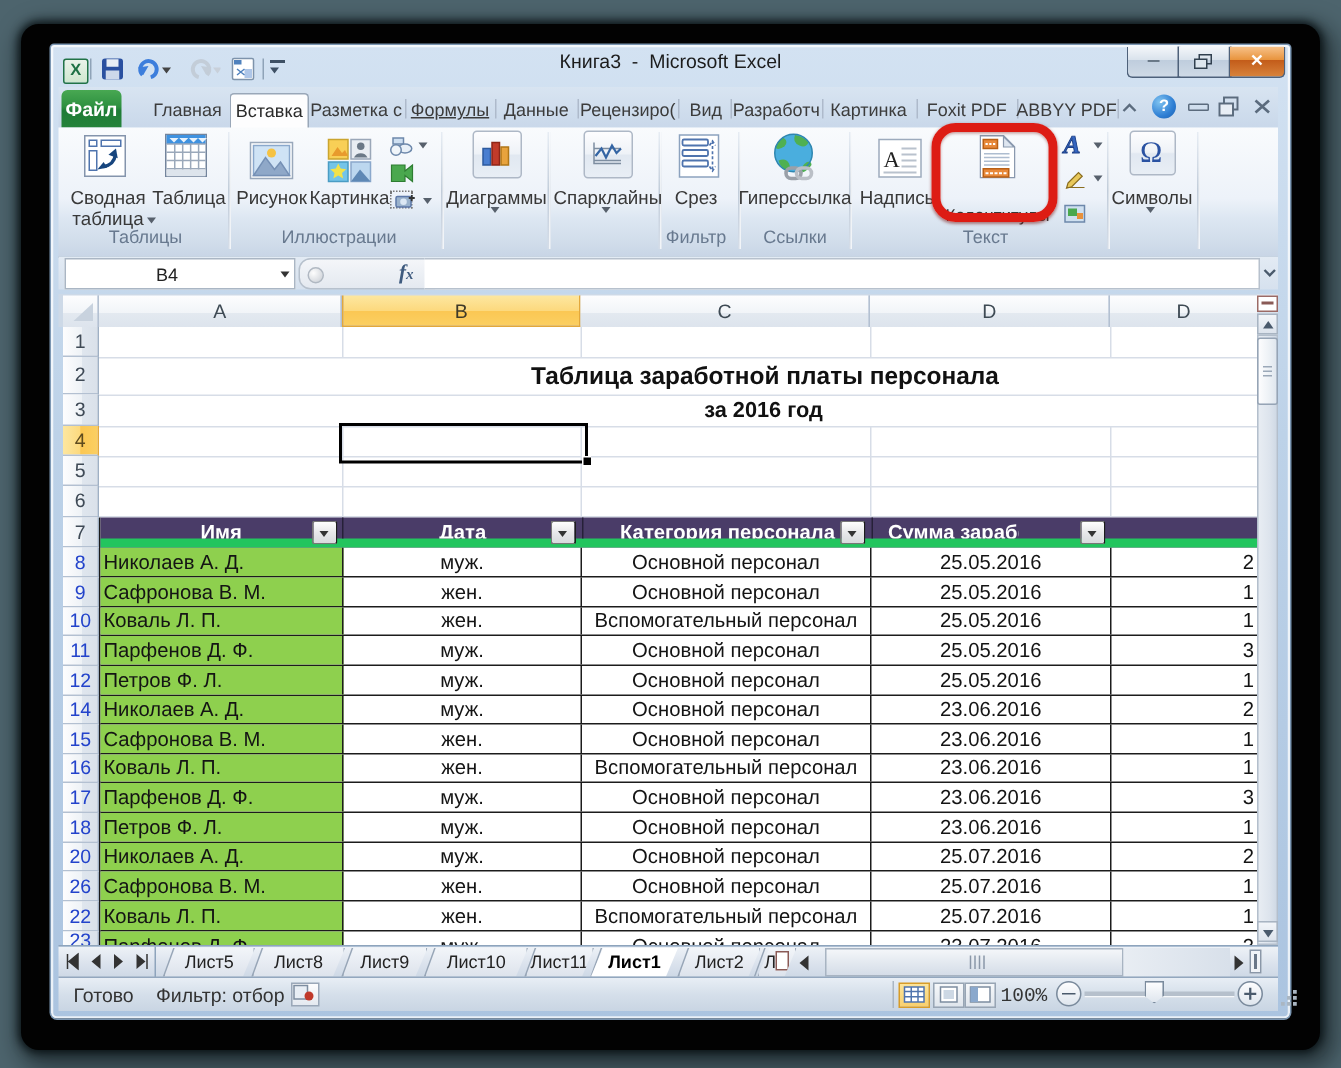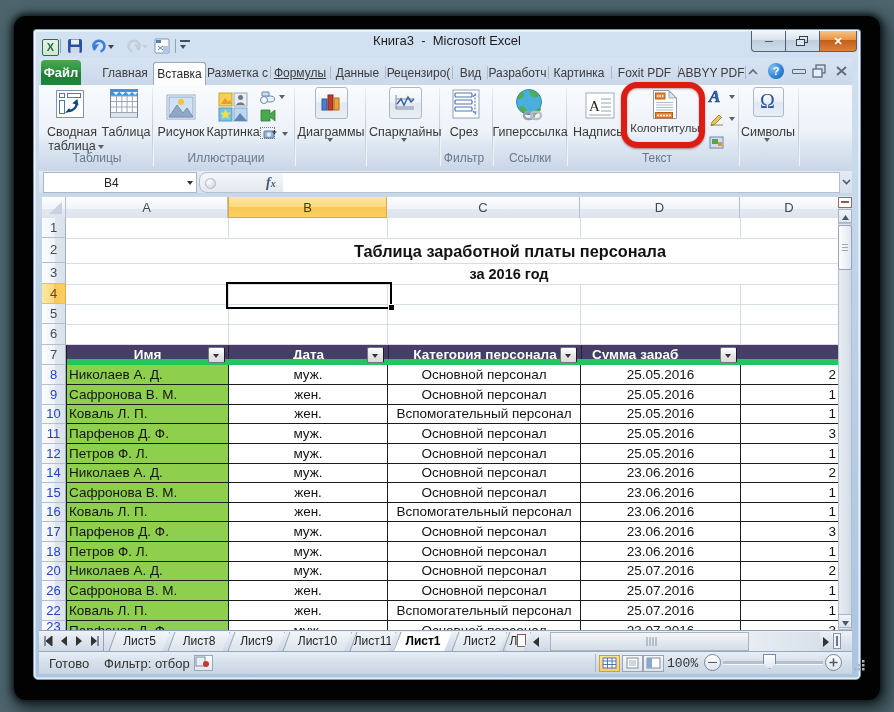--- a/index.html
+++ b/index.html
@@ -254,21 +254,21 @@
   <div class="blab" style="left:530px;top:40px;width:58px;">Надпись</div>
   <svg class="a" style="left:614px;top:5px" width="24" height="29">
         <path d="M0.5 0.5 h15.5 l7.5 7.5 v20.5 h-23 z" fill="#fff" stroke="#8a99ae"></path>
         <path d="M16 1 v7 h7z" fill="#dee6f0" stroke="#8a99ae" stroke-width=".8"></path>
         <rect x="2.5" y="3" width="9.5" height="6" fill="#e8893a" stroke="#b95f14"></rect>
         <path d="M4 6 h1.5 M6.5 6 h1.5 M9 6 h1.5" stroke="#fff" stroke-width="1.4"></path>
         <path d="M3 12.5 h17 M3 15 h17 M3 17.5 h17 M3 20 h17" stroke="#aebdd0" stroke-width="1.1" fill="none"></path>
         <rect x="2.5" y="22.5" width="17" height="5.5" fill="#e8893a" stroke="#b95f14"></rect>
         <path d="M4 25.5 h2 M7 25.5 h2 M10 25.5 h2 M13 25.5 h2 M16 25.5 h2" stroke="#fff" stroke-width="1.3"></path>
       </svg>
-  <div class="blab" style="left:584px;top:36px;width:84px;font-size:11.4px;">Колонтитулы</div>
+  <div class="blab" style="left:584px;top:52px;width:84px;font-size:11.4px;">Колонтитулы</div>
 
   <svg class="a" style="left:668px;top:2px" width="18" height="18">
         <text x="2" y="15" font-size="17" font-weight="bold" font-style="italic" font-family="Liberation Serif" fill="#3465c0" stroke="#1c3f86" stroke-width=".6">A</text>
       </svg>
   <div class="dar" style="left:690px;top:10px;"></div>
   <svg class="a" style="left:670px;top:27px" width="16" height="16">
         <path d="M2 13 h12 M3 10 l7-7 2.5 2.5 -7 7 -3.5 1z" fill="#e8c85a" stroke="#8a6d1f" stroke-width=".8"></path>
       </svg>
   <div class="dar" style="left:690px;top:32px;"></div>
   <svg class="a" style="left:670px;top:50px" width="16" height="16">

